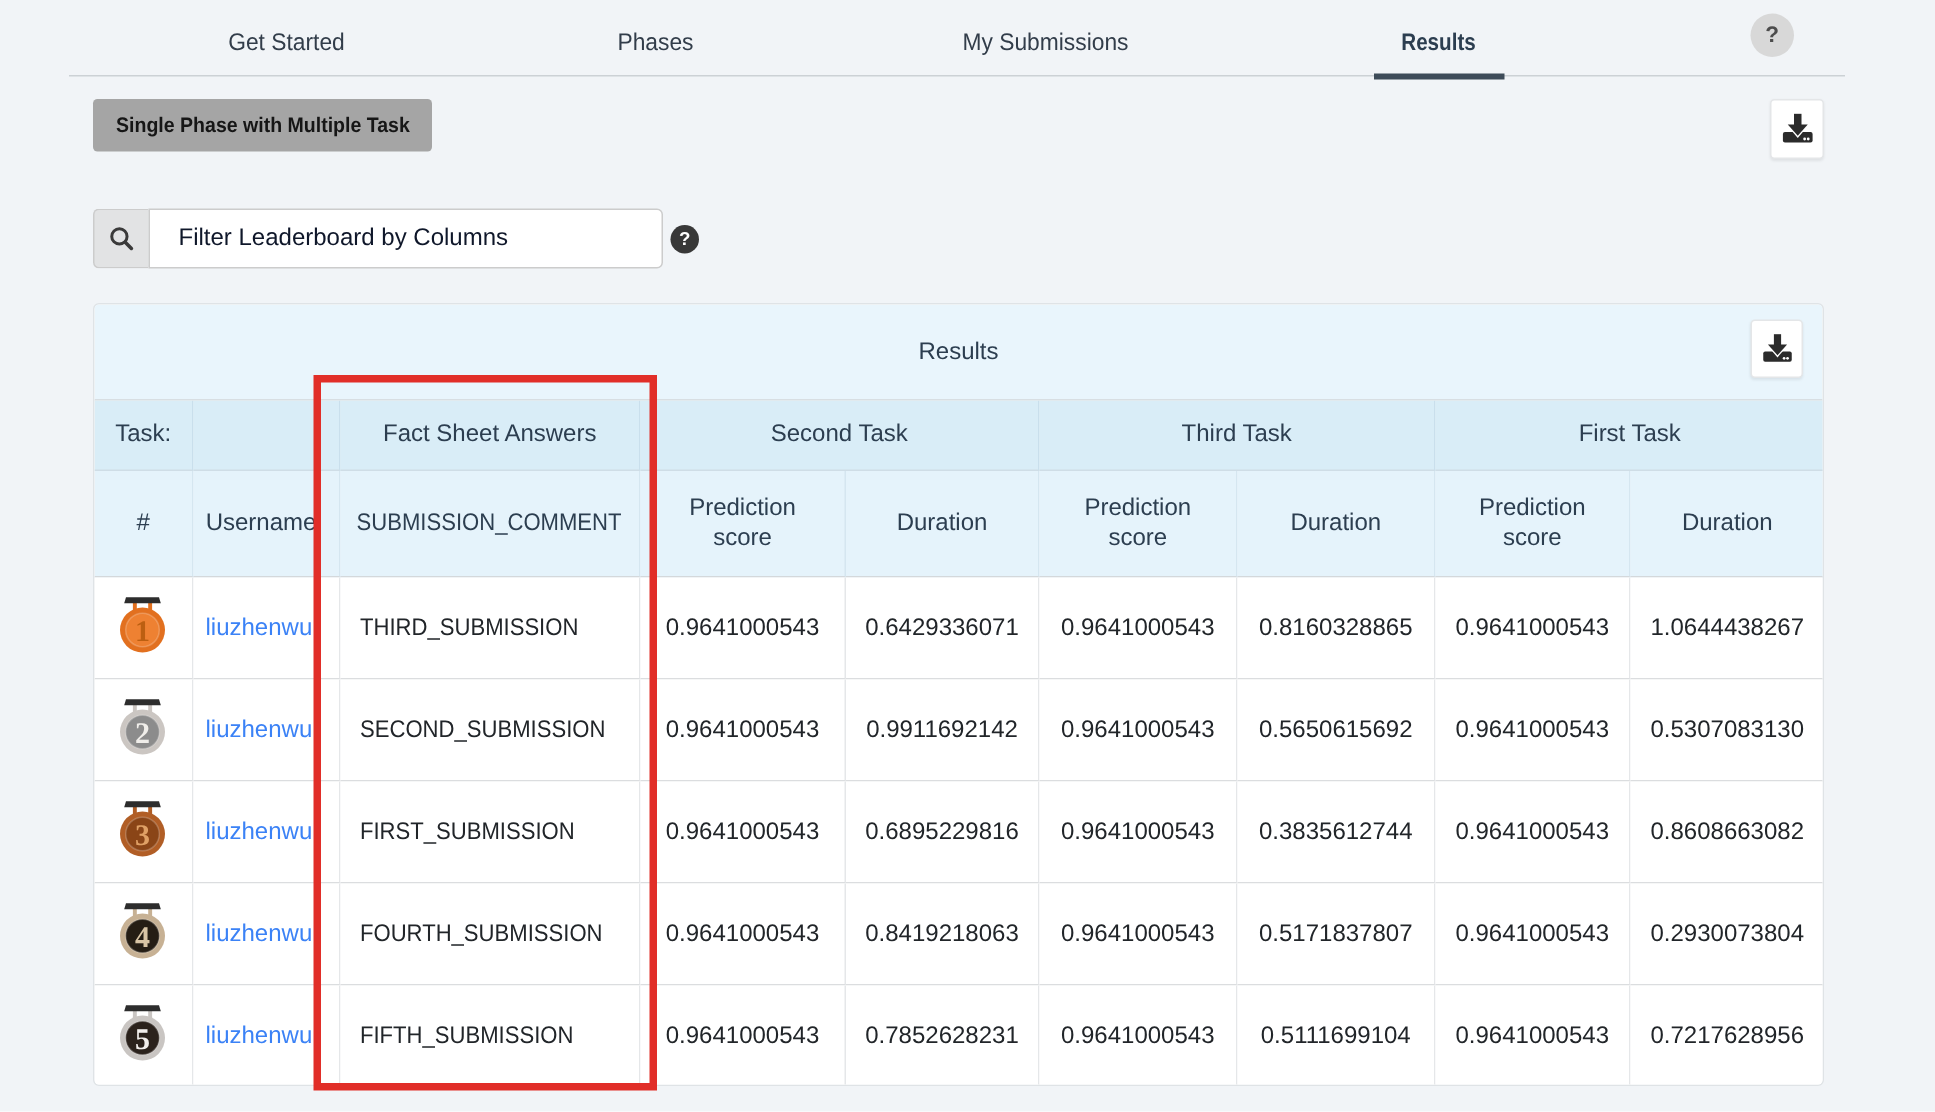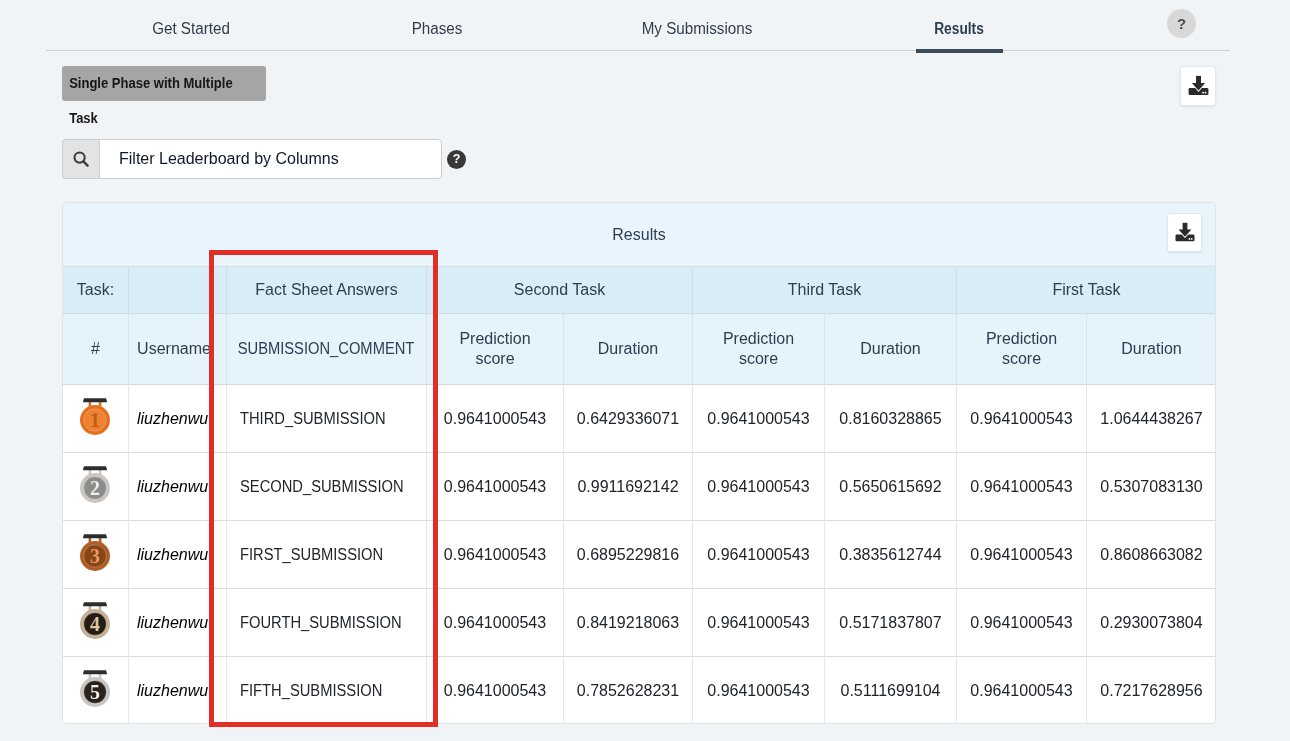--- a/index.html
+++ b/index.html
@@ -2,34 +2,34 @@
 <html><head>
 <meta charset="utf-8">
 <style>
 * { margin:0; padding:0; box-sizing:border-box; }
 html,body { width:1290px; height:741px; }
 body { background:#f1f4f7; font-family:"Liberation Sans", sans-serif; position:relative; overflow:hidden; }
 .tab { position:absolute; top:20px; transform:translateX(-50%) scaleX(0.95); font-size:16px; color:#323d4a; white-space:nowrap; }
 .tabline { position:absolute; left:46px; top:49.6px; width:1184px; height:1.4px; background:#ccd1d5; }
 .tabactive { position:absolute; left:916px; top:49px; width:87px; height:4px; background:#3e4c59; }
 .helpgrey { position:absolute; left:1167px; top:9px; width:29px; height:29px; border-radius:50%; background:#d8d8d8; color:#4c4c4c; font-weight:bold; font-size:15px; text-align:center; line-height:29px; }
-.btn-grey { position:absolute; left:62px; top:66px; width:204px; height:35px; background:#a5a5a5; border-radius:3px; color:#161616; font-weight:bold; font-size:14px; line-height:35px; }
+.btn-grey { position:absolute; left:62px; top:66px; width:226px; height:35px; background:#a5a5a5; border-radius:3px; color:#161616; font-weight:bold; font-size:14px; text-align:center; line-height:35px; }
 .dlbtn { position:absolute; background:#fff; border:1px solid #e4e6e8; border-radius:3px; box-shadow:0 1px 2px rgba(0,0,0,0.08); display:flex; align-items:center; justify-content:center; }
 .sbox { position:absolute; left:62px; top:139px; width:37px; height:40px; background:#e2e3e4; border:1px solid #ccc; border-right:none; border-radius:4px 0 0 4px; display:flex; align-items:center; justify-content:center; }
 .sinput { position:absolute; left:99px; top:139px; width:343px; height:40px; background:#fff; border:1px solid #ccc; border-radius:0 4px 4px 0; color:#0f172a; font-size:16px; line-height:38px; padding-left:19px; }
 .helpdark { position:absolute; left:447px; top:150px; width:19px; height:19px; border-radius:50%; background:#383838; color:#fff; font-weight:bold; font-size:12.5px; text-align:center; line-height:19px; }
 .panel { position:absolute; left:62px; top:202px; width:1154px; height:522px; background:#fff; border:1px solid #dfe3e6; border-radius:4px; overflow:hidden; }
 .rtitle { height:64px; background:#e9f5fc; border-bottom:1px solid #d8dee2; position:relative; text-align:center; line-height:63px; font-size:16px; color:#2c3e50; }
 .grid { display:grid; grid-template-columns:66px 98px 200px 137px 129px 132px 132px 130px 129px; grid-template-rows:47px 71px 68px 68px 68px 68px 68px; }
 .grid > div { display:flex; align-items:center; justify-content:center; font-size:16px; }
 .hcell { background:#d9edf7; color:#2c3e50; border-right:1px solid #c9dfec; border-bottom:1px solid #cfdde6; }
 .shcell { background:#e5f3fb; color:#2c3e50; border-right:1px solid #d5e6f0; border-bottom:1px solid #d4d8db; text-align:center; line-height:20px; }
 .dcell { background:#fff; color:#212529; border-right:1px solid #e5e7e9; border-bottom:1px solid #dbdddf; }
 .norr { border-right:none; }
-.user { color:#000000;font-style:italic; }
+.user { color:#3b82f6; }
 .uc { display:inline-block; transform:scaleX(0.92); transform-origin:center; white-space:nowrap; }
 .ucl { display:inline-block; transform:scaleX(0.92); transform-origin:left center; white-space:nowrap; }
 .lcell { justify-content:flex-start !important; padding-left:13px; }
 .ucell { justify-content:flex-start !important; padding-left:8px; }
 .redbox { position:absolute; left:209px; top:250px; width:229px; height:477px; border:5px solid #e12e28; z-index:10; }
 </style>
 </head>
 <body>
 
   <div class="tab" style="left:191px;">Get Started</div>

